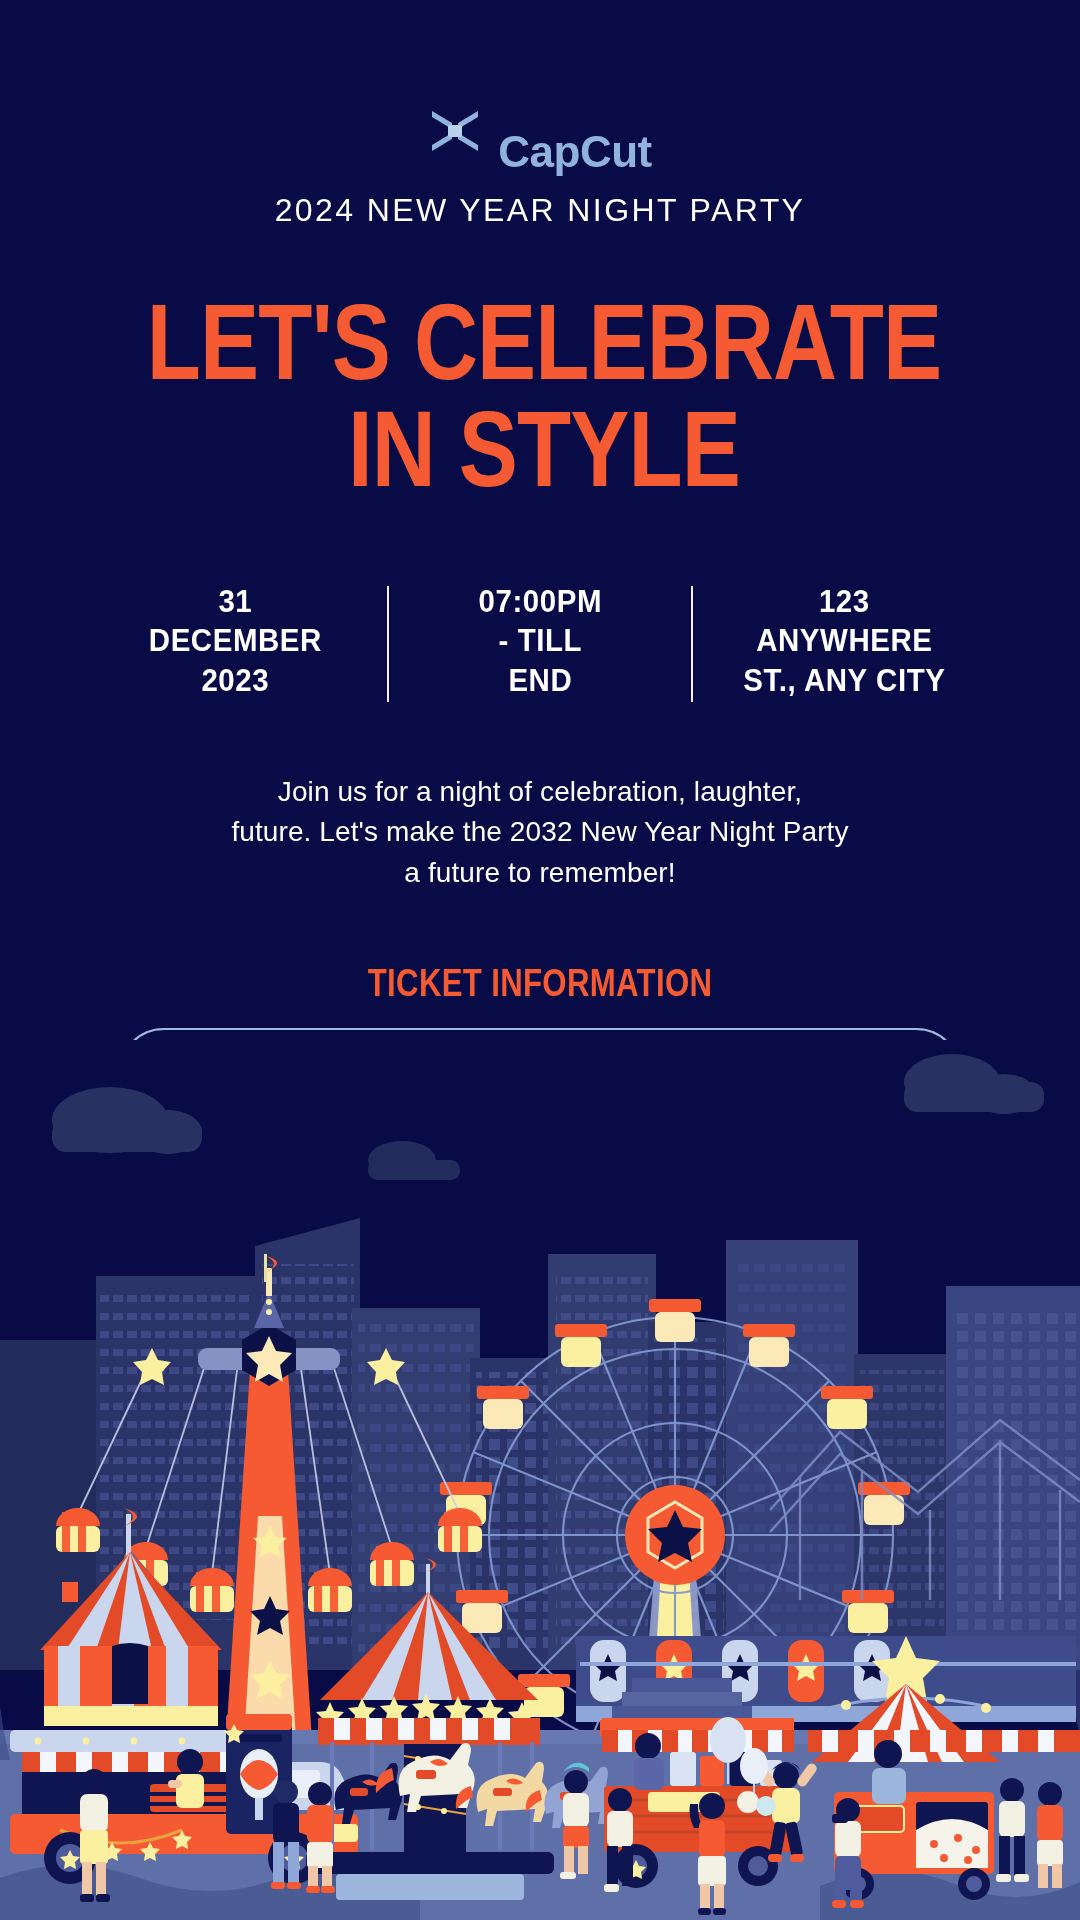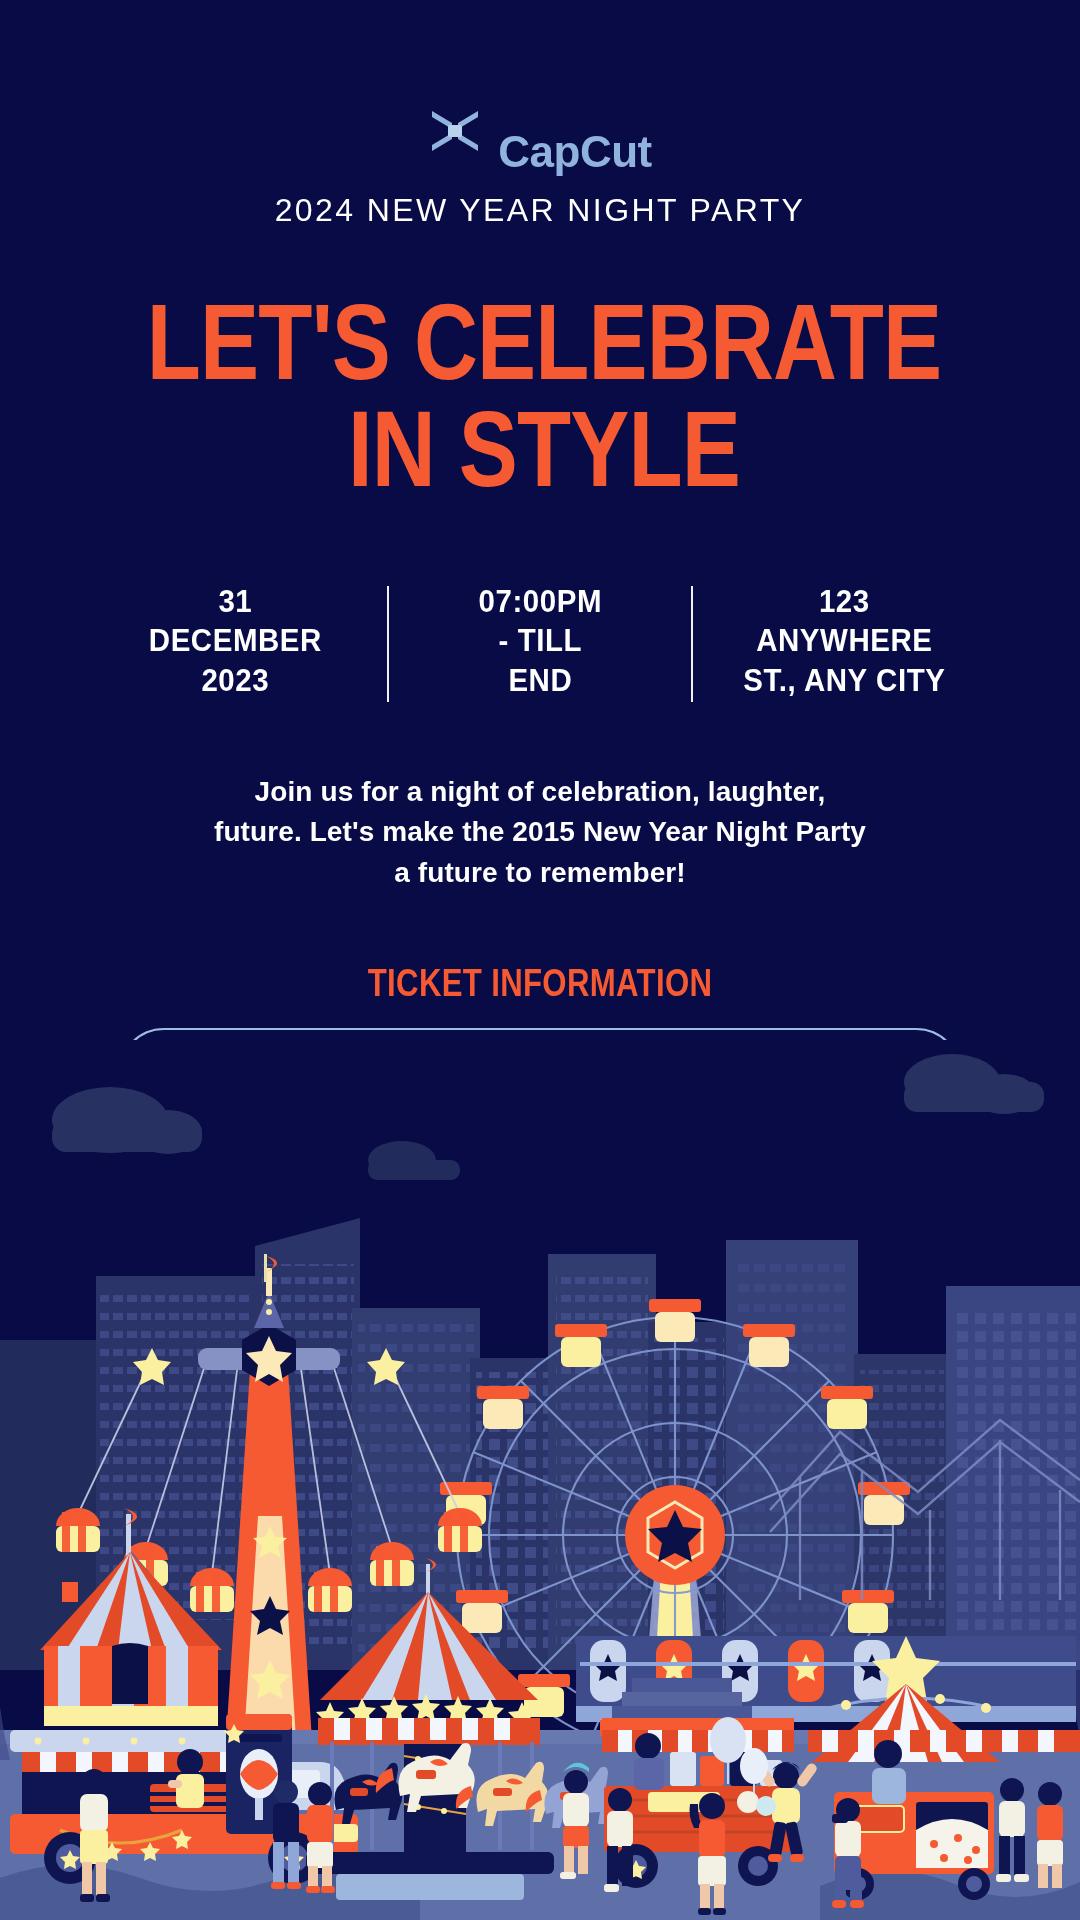--- a/index.html
+++ b/index.html
@@ -86,21 +86,21 @@
   .info-col span{display:block;white-space:nowrap;}
   .divider{
     width:2px;background:#fff;opacity:.95;
     margin:4px 0 2px;flex:0 0 2px;height:116px;align-self:flex-start;
   }
 
   
   .para{
     position:absolute;top:772px;left:70px;right:70px;
     text-align:center;color:#fff;
-    font-size:28px;font-weight:700;line-height:1.44;
+    font-size:28px;font-weight:400;line-height:1.44;
     letter-spacing:0.1px;
   }
   .para div{white-space:nowrap;}
 
   
   .ticket-label{
     position:absolute;top:962px;left:0;right:0;
     text-align:center;color:var(--orange);
     font-size:38px;font-weight:700;letter-spacing:0.4px;
     transform:scaleX(0.82);
@@ -163,21 +163,21 @@
     <div class="divider"></div>
     <div class="info-col">
       <span>123</span>
       <span>ANYWHERE</span>
       <span>ST., ANY CITY</span>
     </div>
   </div>
 
   <div class="para">
     <div>Join us for a night of celebration, laughter,</div>
-    <div>future. Let's make the 2015 New Year Night Party</div>
+    <div>future. Let's make the 2032 New Year Night Party</div>
     <div>a future to remember!</div>
   </div>
 
   <div class="ticket-label">TICKET INFORMATION</div>
 
   <div class="cta">
     <span>AVAILABLE AT WWW.CAPCUT.COM</span>
   </div>
 
   <div class="scene">

